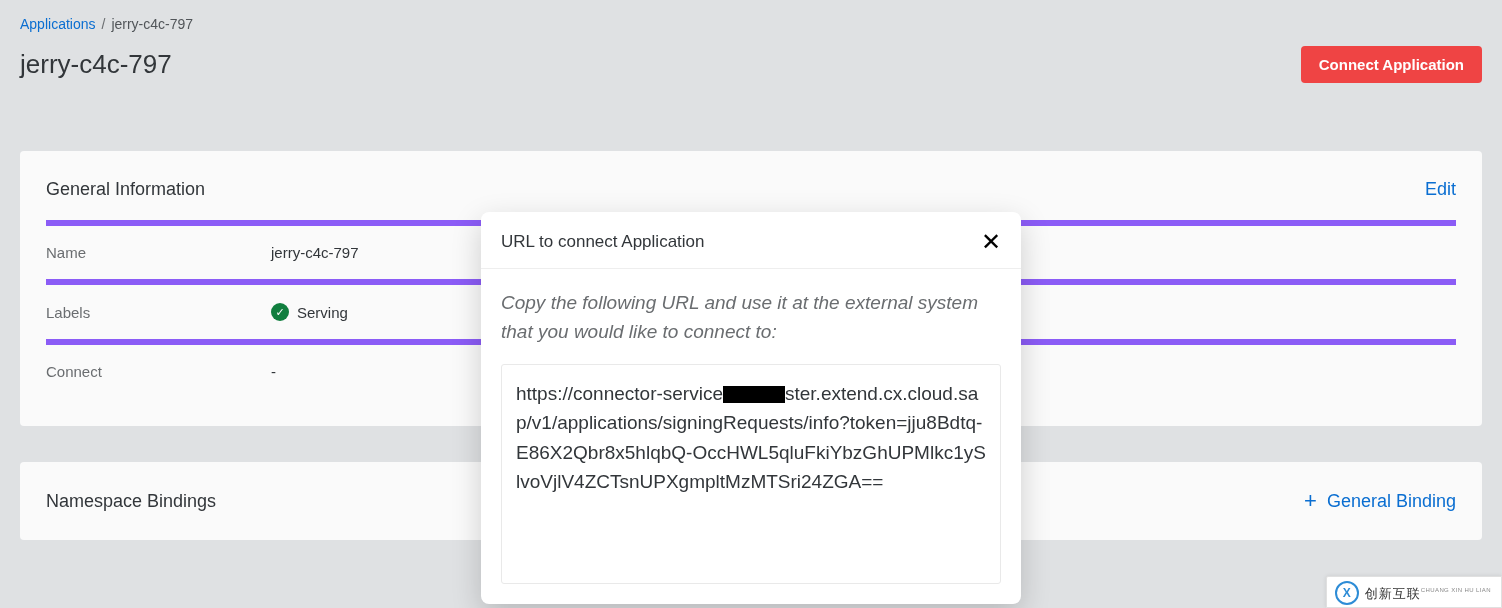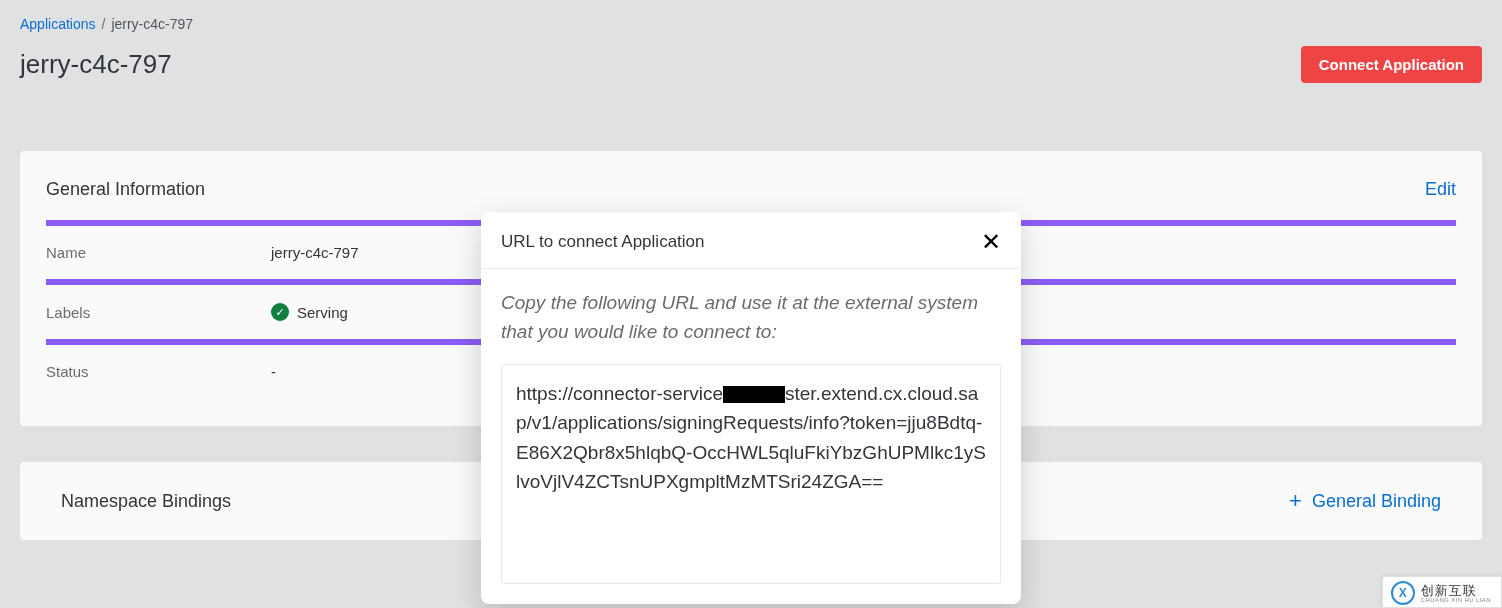--- a/index.html
+++ b/index.html
@@ -14,38 +14,38 @@
   .btn-primary { background: #ef4444; color: #fff; border: none; padding: 10px 18px; font-size: 15px; font-weight: 600; border-radius: 4px; cursor: pointer; }
   .content { padding: 0 20px; }
   .card { background: #fafafa; border-radius: 4px; padding: 28px 26px; margin-top: 44px; }
   .card-header { display: flex; justify-content: space-between; align-items: flex-end; padding-bottom: 20px; }
   .card-title { font-size: 18px; font-weight: 400; color: #32363a; }
   .link-action { color: #0a6ed1; font-size: 18px; cursor: pointer; text-decoration: none; }
   .field-row { display: flex; align-items: flex-end; padding: 18px 0; border-top: 6px solid #8b5cf6; }
   .field-label { width: 225px; color: #6a6d70; font-size: 15px; }
   .field-value { color: #32363a; font-size: 15px; display: flex; align-items: center; gap: 8px; }
   .status-dot { width: 18px; height: 18px; border-radius: 50%; background: #107e3e; display: inline-flex; align-items: center; justify-content: center; color: #fff; font-size: 11px; }
-  .card2 { background: #fafafa; border-radius: 4px; padding: 28px 41px; margin-top: 36px; }
+  .card2 { background: #fafafa; border-radius: 4px; padding: 28px 26px; margin-top: 36px; }
   .card2-header { display: flex; justify-content: space-between; align-items: center; }
   .plus-action { display: flex; align-items: center; gap: 10px; }
   .plus-icon { color: #0a6ed1; font-size: 22px; line-height: 1; }
   
   .modal-backdrop { position: absolute; inset: 0; display: flex; justify-content: center; align-items: flex-start; pointer-events: none; }
   .modal { background: #fff; width: 540px; margin-top: 212px; border-radius: 8px; box-shadow: 0 10px 30px rgba(0,0,0,0.18); pointer-events: auto; }
   .modal-header { display: flex; justify-content: space-between; align-items: center; padding: 18px 20px 14px 20px; border-bottom: 1px solid #eeeeee; }
   .modal-title { font-size: 17px; font-weight: 400; color: #32363a; }
   .close-icon { font-size: 24px; line-height: 1; cursor: pointer; color: #000; }
   .modal-body { padding: 20px; }
   .modal-desc { color: #6a6d70; font-style: italic; font-size: 19px; line-height: 1.5; margin-bottom: 18px; }
   .url-box { border: 1px solid #e9e9e9; border-radius: 3px; padding: 14px; font-size: 19px; color: #32363a; line-height: 1.55; word-break: break-all; min-height: 220px; position: relative; }
   .redact { display: inline-block; width: 62px; height: 17px; background: #000; vertical-align: middle; }
   
   .watermark { position: absolute; right: 0; bottom: 0; background: #fff; border: 1px solid #e0e0e0; border-radius: 2px 0 0 0; padding: 4px 10px 2px 8px; display: flex; align-items: center; gap: 6px; box-shadow: 0 0 4px rgba(0,0,0,0.1); }
   .wm-logo { width: 24px; height: 24px; border: 2px solid #2d8cd6; border-radius: 50%; display: flex; align-items: center; justify-content: center; color: #2d8cd6; font-weight: 700; font-size: 12px; }
-  .wm-text { display: flex; flex-direction: column; line-height: 1; }
+  .wm-text { display: flex; flex-direction: row; line-height: 1; }
   .wm-cn { font-size: 13px; color: #333; letter-spacing: 1px; }
   .wm-py { font-size: 6px; color: #888; letter-spacing: 0.4px; }
 </style>
 </head>
 <body>
 
 <div class="page">
   <div class="topbar">
     <nav class="breadcrumb">
       <a href="#">Applications</a>
@@ -69,21 +69,21 @@
         <div class="field-value">jerry-c4c-797</div>
       </div>
       <div class="field-row">
         <div class="field-label">Labels</div>
         <div class="field-value">
           <span class="status-dot">✓</span>
           <span>Serving</span>
         </div>
       </div>
       <div class="field-row" style="border-bottom:none;">
-        <div class="field-label">Status</div>
+        <div class="field-label">Connect</div>
         <div class="field-value">-</div>
       </div>
     </section>
 
     <section class="card2">
       <div class="card2-header">
         <div class="card-title">Namespace Bindings</div>
         <div class="plus-action">
           <span class="plus-icon">+</span>
           <a class="link-action">General Binding</a>

